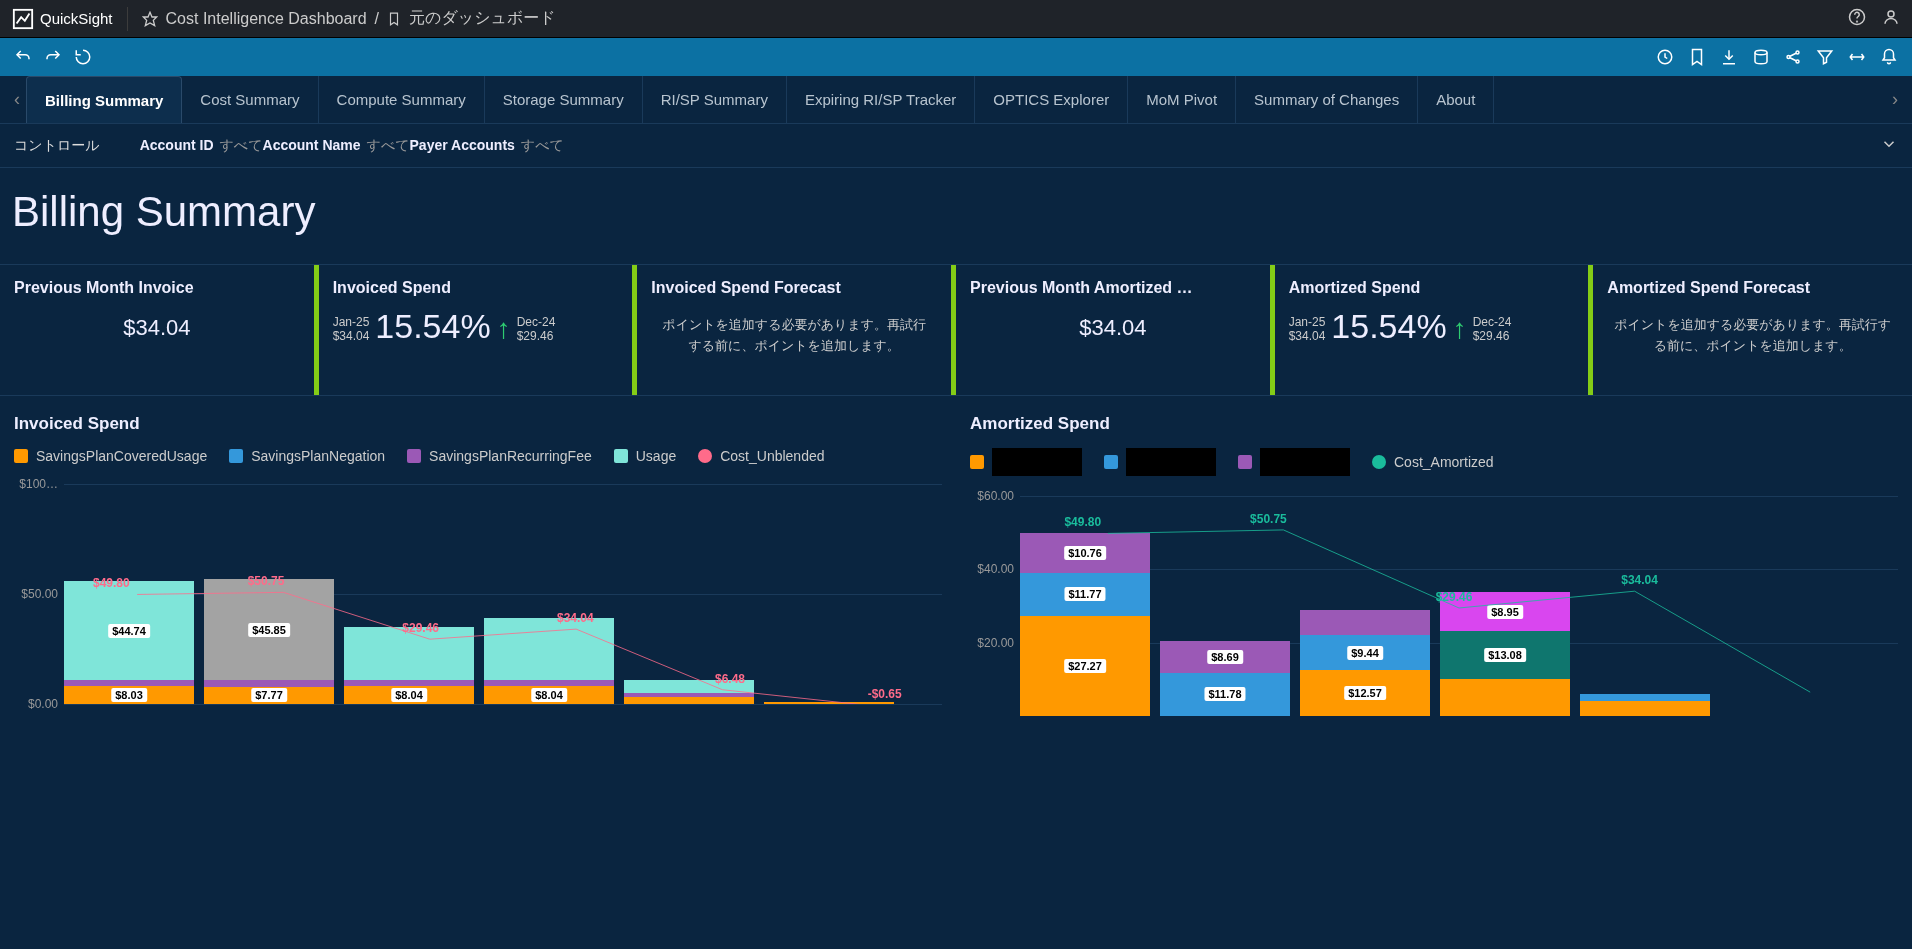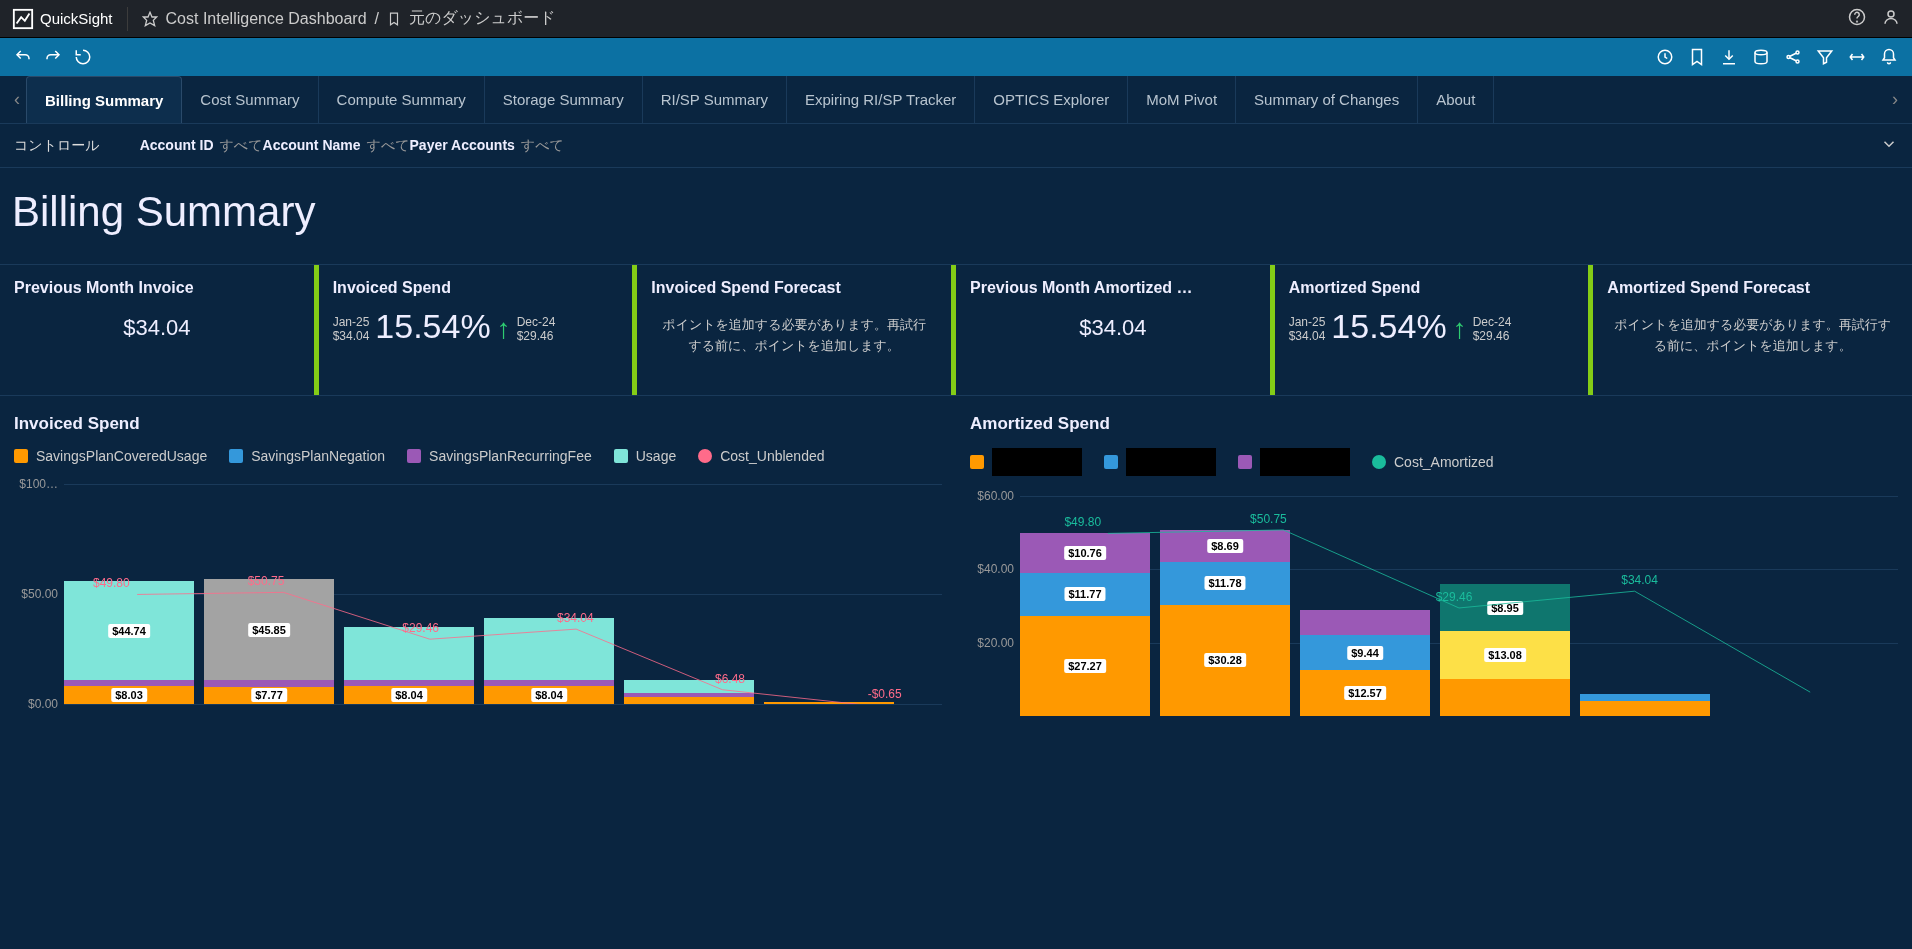--- a/index.html
+++ b/index.html
@@ -123,21 +123,21 @@
 .leg .sw.round { border-radius: 50%; }
 .leg .redact { background: #000; width: 90px; height: 28px; }
 
 .plot { position: relative; height: 220px; padding-left: 50px; }
 .plot .yax { position: absolute; left: 0; top: 0; bottom: 0; width: 48px; }
 .plot .ytick { position: absolute; right: 4px; font-size: 12px; color: #999; transform: translateY(-50%); }
 .plot .bars { display: flex; align-items: flex-end; height: 100%; gap: 10px; position: relative; }
 .plot .barcol { flex: 1; display: flex; flex-direction: column-reverse; position: relative; max-width: 130px; }
 .plot .seg { width: 100%; position: relative; }
 .plot .seglbl { position: absolute; left: 50%; top: 50%; transform: translate(-50%,-50%); font-size: 11px; background: #fff; color: #000; padding: 1px 4px; border-radius: 2px; white-space: nowrap; font-weight: 600; }
-.plot .linelbl { position: absolute; font-size: 12px; white-space: nowrap; font-weight: 400; }
+.plot .linelbl { position: absolute; font-size: 12px; white-space: nowrap; font-weight: 700; }
 .plot svg.overlay { position: absolute; left: 50px; right: 0; top: 0; bottom: 0; width: calc(100% - 50px); height: 100%; pointer-events: none; }
 .plot .grid { position: absolute; left: 50px; right: 0; border-top: 1px solid #1a3a5a; }
 </style>
 </head>
 <body>
 
 <div class="topbar">
   <div class="logo">
     <svg viewBox="0 0 24 24">
         <rect x="2" y="2" width="20" height="20" fill="none" stroke="#fff" stroke-width="2"></rect>
@@ -451,45 +451,42 @@
               <span class="seglbl">$27.27</span>
             </div>
             <div class="seg" style="height: 43.1567px; background: rgb(52, 152, 219);">
               <span class="seglbl">$11.77</span>
             </div>
             <div class="seg" style="height: 39.4533px; background: rgb(155, 89, 182);">
               <span class="seglbl">$10.76</span>
             </div>
           </div>
           <div class="barcol">
-            <div class="seg" style="height: 111.027px; background: rgb(255, 153, 0);">
-              <span class="seglbl">$30.28</span>
-            </div>
             <div class="seg" style="height: 43.1933px; background: rgb(52, 152, 219);">
               <span class="seglbl">$11.78</span>
             </div>
             <div class="seg" style="height: 31.8633px; background: rgb(155, 89, 182);">
               <span class="seglbl">$8.69</span>
             </div>
           </div>
           <div class="barcol">
             <div class="seg" style="height: 46.09px; background: rgb(255, 153, 0);">
               <span class="seglbl">$12.57</span>
             </div>
             <div class="seg" style="height: 34.6133px; background: rgb(52, 152, 219);">
               <span class="seglbl">$9.44</span>
             </div>
             <div class="seg" style="height: 25.6667px; background: rgb(155, 89, 182);"></div>
           </div>
           <div class="barcol">
             <div class="seg" style="height: 36.6667px; background: rgb(255, 153, 0);"></div>
-            <div class="seg" style="height: 47.96px; background: #fde047;">
+            <div class="seg" style="height: 47.96px; background: #0f766e;">
               <span class="seglbl">$13.08</span>
             </div>
-            <div class="seg" style="height: 47px; background: #0f766e; padding-left: 25px;">
+            <div class="seg" style="height: 39px; background: #d946ef; padding-left: 25px;">
               <span class="seglbl">$8.95</span>
             </div>
           </div>
           <div class="barcol">
             <div class="seg" style="height: 14.6667px; background: rgb(255, 153, 0);"></div>
             <div class="seg" style="height: 7.33333px; background: rgb(52, 152, 219);"></div>
           </div>
         </div>
         <svg class="overlay" preserveAspectRatio="none" viewBox="0 0 100 100">
           <polyline points="10,17 30,15.416666666666671 50,50.9 70,43.266666666666666 90,89.16666666666667" fill="none" stroke="#1abc9c" stroke-width="0.8" vector-effect="non-scaling-stroke"></polyline>

